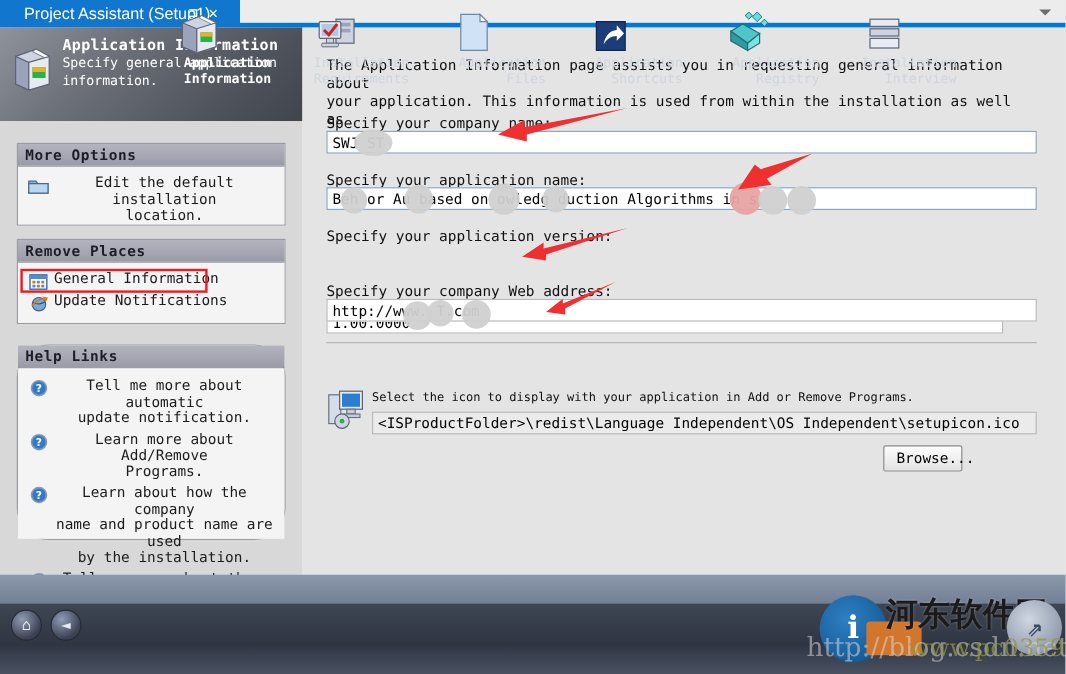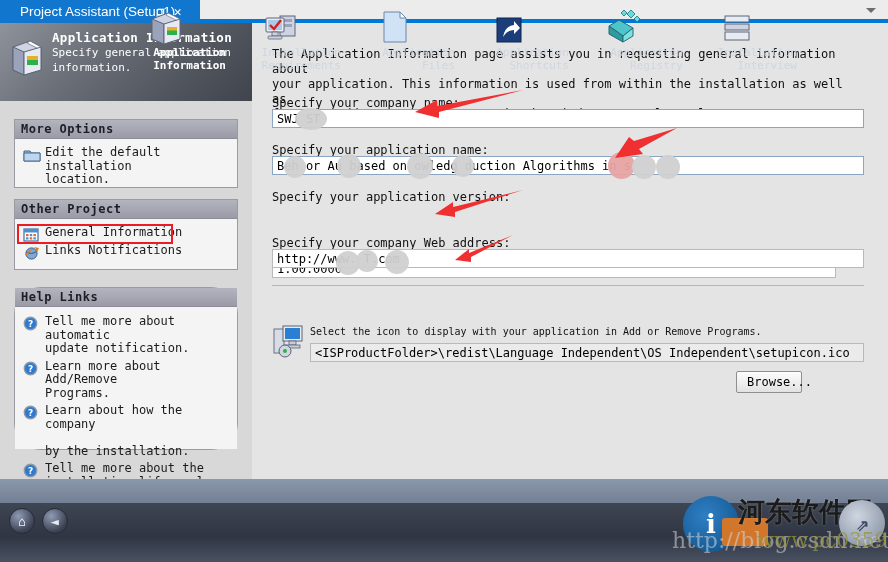--- a/index.html
+++ b/index.html
@@ -55,21 +55,21 @@
     background:#d8d8d8;
   }
   .panel { position:absolute; left:14px; width:224px; border:1px solid #9a9aa3; background:#f4f4f4;}
   .panel-hd {
     background: linear-gradient(to bottom,#b4b4bf,#9b9ba8);
     color:#1d1d28; font-weight:bold; font-size:12px;
     padding:2px 6px; border-bottom:1px solid #8c8c98;
     letter-spacing:.5px;
   }
   .panel-bd { padding:7px 8px 8px 8px; background:#f4f4f4;}
-  .row { display:flex; align-items:flex-start; margin-bottom:3px; }
+  .row { display:flex; align-items:flex-start; margin-bottom:3px;text-align:center; }
   .row .ico { width:18px; min-width:18px; height:16px; margin-right:4px; position:relative; top:1px;}
   .row .lbl { font-size:12px; line-height:13.5px; color:#1b1b1b; }
 
   .redbox {
     position:absolute; left:17px; top:224px; width:156px; height:20px;
     border:2px solid #ec1c24; pointer-events:none; z-index:9;
   }
 
   
   .main {
@@ -211,21 +211,21 @@
           </span>
           <span class="lbl">
             <span>Edit the default installation</span><br>
             <span>location.</span>
           </span>
         </div>
       </div>
     </div>
 
     <div class="panel" style="top:98px;">
-      <div class="panel-hd">Other Project</div>
+      <div class="panel-hd">Remove Places</div>
       <div class="panel-bd" style="height:50px;">
         <div class="row" style="margin-bottom:2px;">
           <span class="ico">
             <svg width="16" height="14" viewBox="0 0 16 14">
               <rect x="1" y="1" width="14" height="12" fill="#ffffff" stroke="#3f6ea5" stroke-width="1.2"></rect>
               <rect x="1" y="1" width="14" height="3.5" fill="#4f8fd0"></rect>
               <rect x="3" y="6" width="2.5" height="2.2" fill="#e06a2e"></rect>
               <rect x="6.7" y="6" width="2.5" height="2.2" fill="#4f8fd0"></rect>
               <rect x="10.4" y="6" width="2.5" height="2.2" fill="#e06a2e"></rect>
               <rect x="3" y="9.3" width="2.5" height="2.2" fill="#4f8fd0"></rect>
@@ -236,21 +236,21 @@
           <span class="lbl">General Information</span>
         </div>
         <div class="row">
           <span class="ico">
             <svg width="16" height="15" viewBox="0 0 16 15">
               <circle cx="8.5" cy="8.5" r="5.6" fill="#7fa8d2" stroke="#3c5f8c" stroke-width="1"></circle>
               <path d="M3.5 7 q5 3 10 -0.5" fill="none" stroke="#2e4f78" stroke-width=".9"></path>
               <path d="M2 10 q4 -7 11 -6 l-2 -2 l5 1 l-2 4 l-1 -2 q-6 -1 -9 5 Z" fill="#d97b1f"></path>
             </svg>
           </span>
-          <span class="lbl">Links Notifications</span>
+          <span class="lbl">Update Notifications</span>
         </div>
       </div>
     </div>
 
     <div class="panel" style="top:186px;border-radius:27px;">
       <div class="panel-hd">Help Links</div>
       <div class="panel-bd" style="height:142px; padding-top:8px;">
 
         <div class="row" style="margin-bottom:4px;">
           <span class="ico">
@@ -280,21 +280,21 @@
 
         <div class="row" style="margin-bottom:4px;">
           <span class="ico">
             <svg width="15" height="15" viewBox="0 0 15 15">
                 <circle cx="7.5" cy="7.5" r="6.2" fill="#2f7ad0" stroke="#8c99a8" stroke-width="1.4"></circle>
                 <text x="7.5" y="11" font-size="9" font-weight="bold" fill="#fff" text-anchor="middle" font-family="DejaVu Sans">?</text>
               </svg>
           </span>
           <span class="lbl">
             <span>Learn about how the company</span><br>
-            <br>
+            <span>name and product name are used</span><br>
             <span>by the installation.</span>
           </span>
         </div>
 
         <div class="row">
           <span class="ico">
             <svg width="15" height="15" viewBox="0 0 15 15">
                 <circle cx="7.5" cy="7.5" r="6.2" fill="#2f7ad0" stroke="#8c99a8" stroke-width="1.4"></circle>
                 <text x="7.5" y="11" font-size="9" font-weight="bold" fill="#fff" text-anchor="middle" font-family="DejaVu Sans">?</text>
               </svg>

